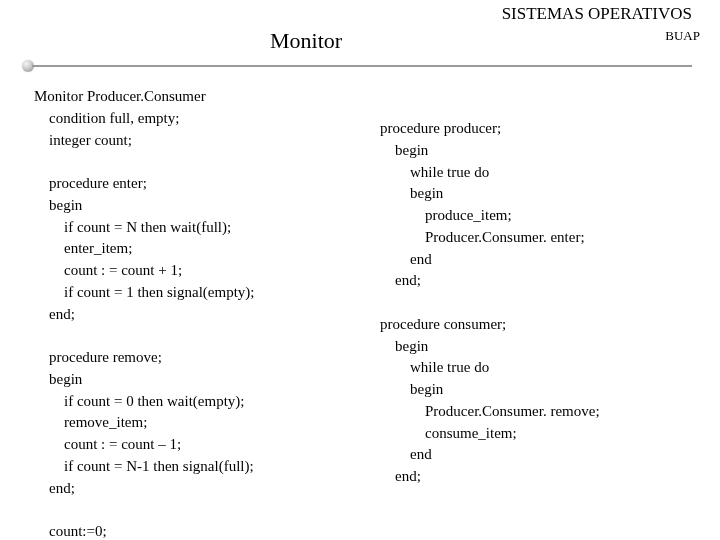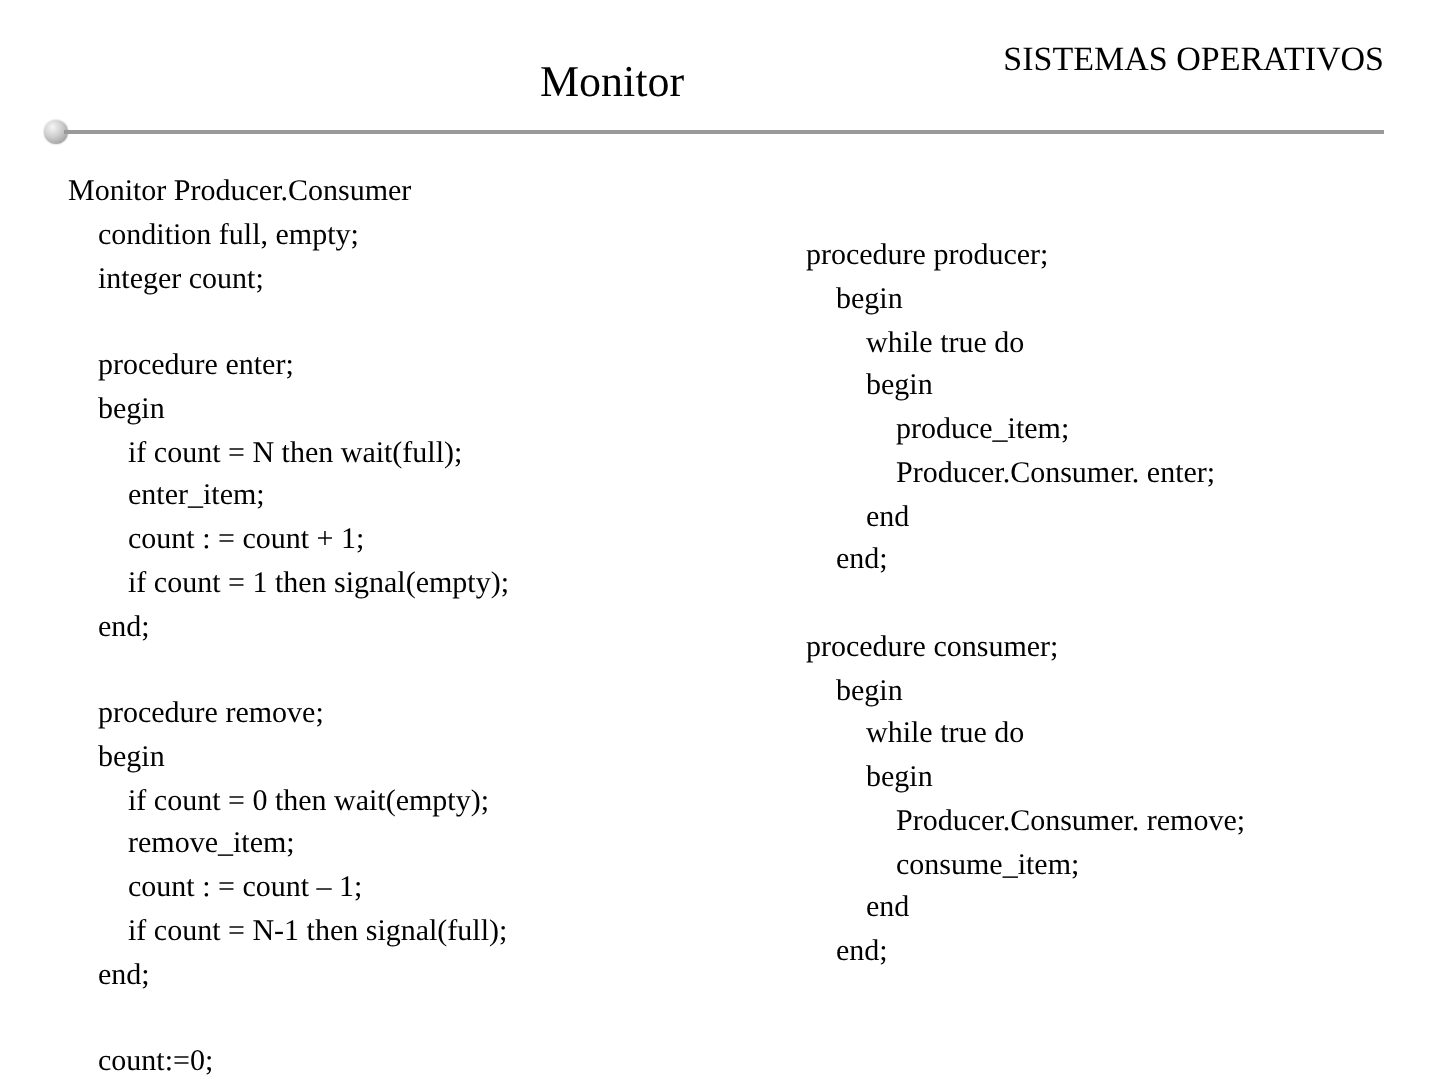--- a/index.html
+++ b/index.html
@@ -7,21 +7,21 @@
     width: 720px;
     height: 540px;
     background: #fff;
     font-family: "Times New Roman", Times, serif;
     color: #000;
     position: relative;
     overflow: hidden;
   }
   .header-right {
     position: absolute;
-    top: 20px;
+    top: 4px;
     right: 28px;
     font-size: 17px;
   }
   .section-title {
     position: absolute;
     top: 28px;
     left: 270px;
     font-size: 22px;
   }
   .author-block {
@@ -60,34 +60,35 @@
     position: absolute;
     top: 86px;
     left: 34px;
     font-size: 15px;
     line-height: 1.45;
     white-space: pre;
   }
   .col-right {
     position: absolute;
     top: 118px;
-    left: 403px;
+    left: 380px;
     font-size: 15px;
     line-height: 1.45;
     white-space: pre;
   }
 </style>
 </head>
 <body>
 
 <div class="header-right">SISTEMAS OPERATIVOS</div>
 
 <div class="section-title">Monitor</div>
 
 <div class="author-block">
+  <div>BUAP</div>
 </div>
 
 <div class="rule">
   <div class="bead"></div>
   <div class="line"></div>
 </div>
 
 <div class="col-left">Monitor Producer.Consumer
     condition full, empty;
     integer count;

